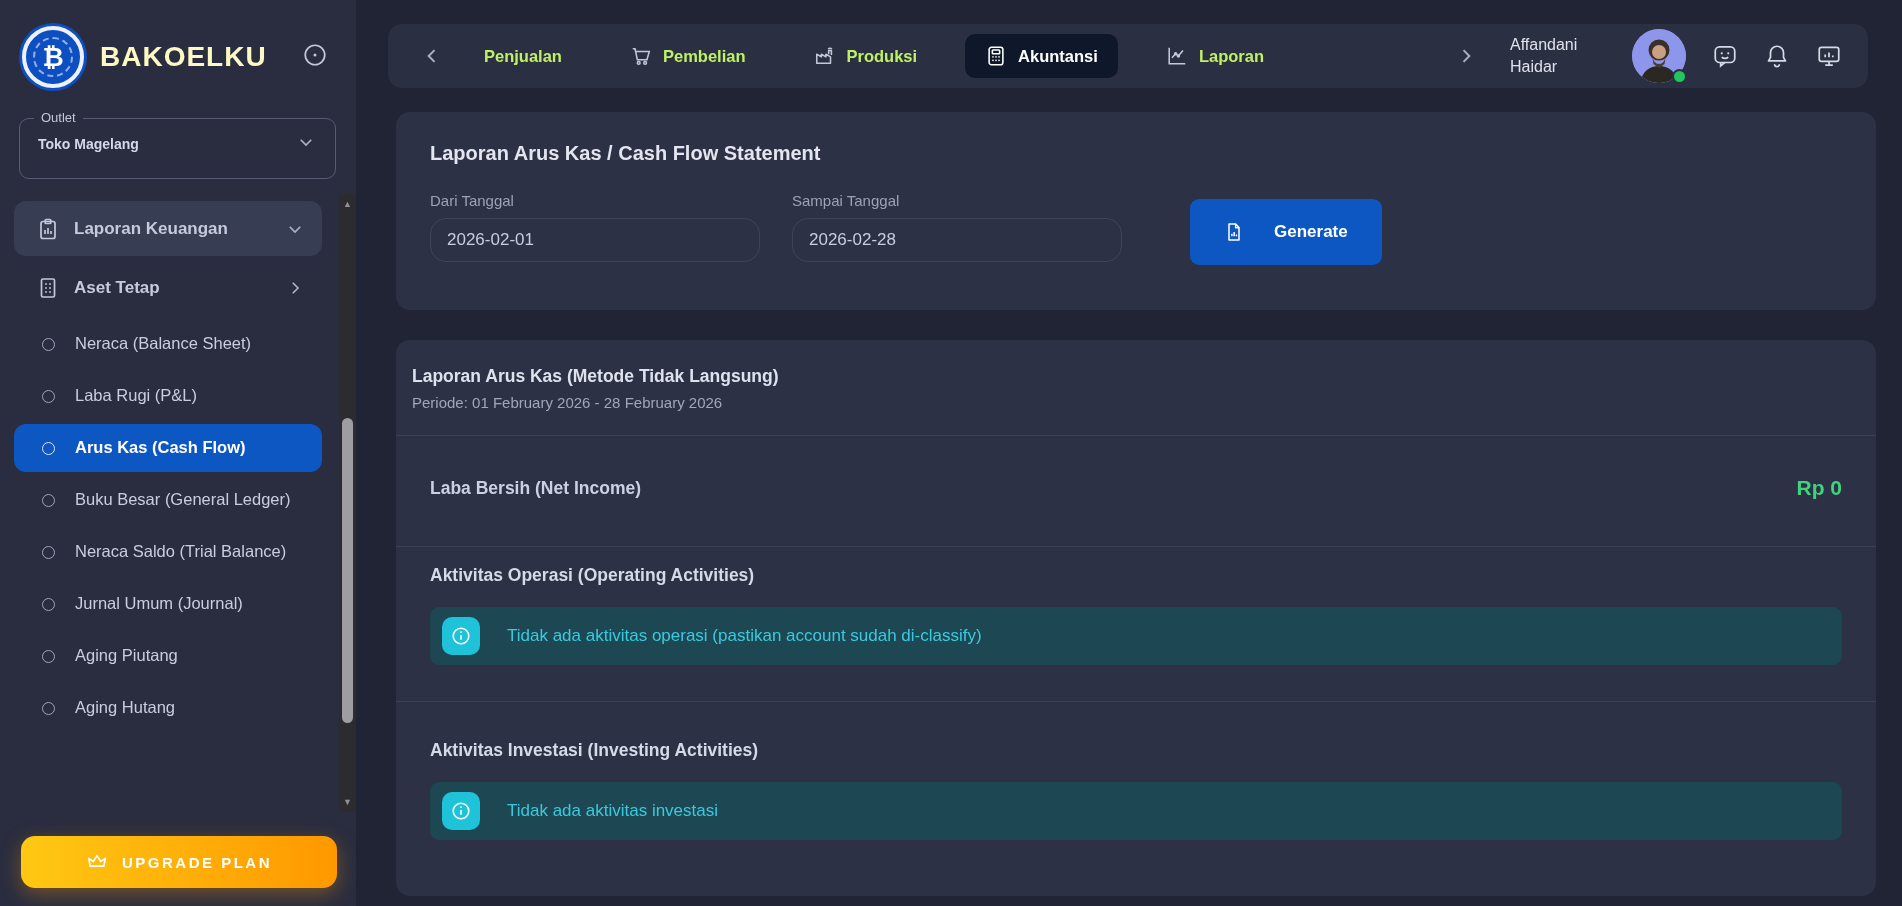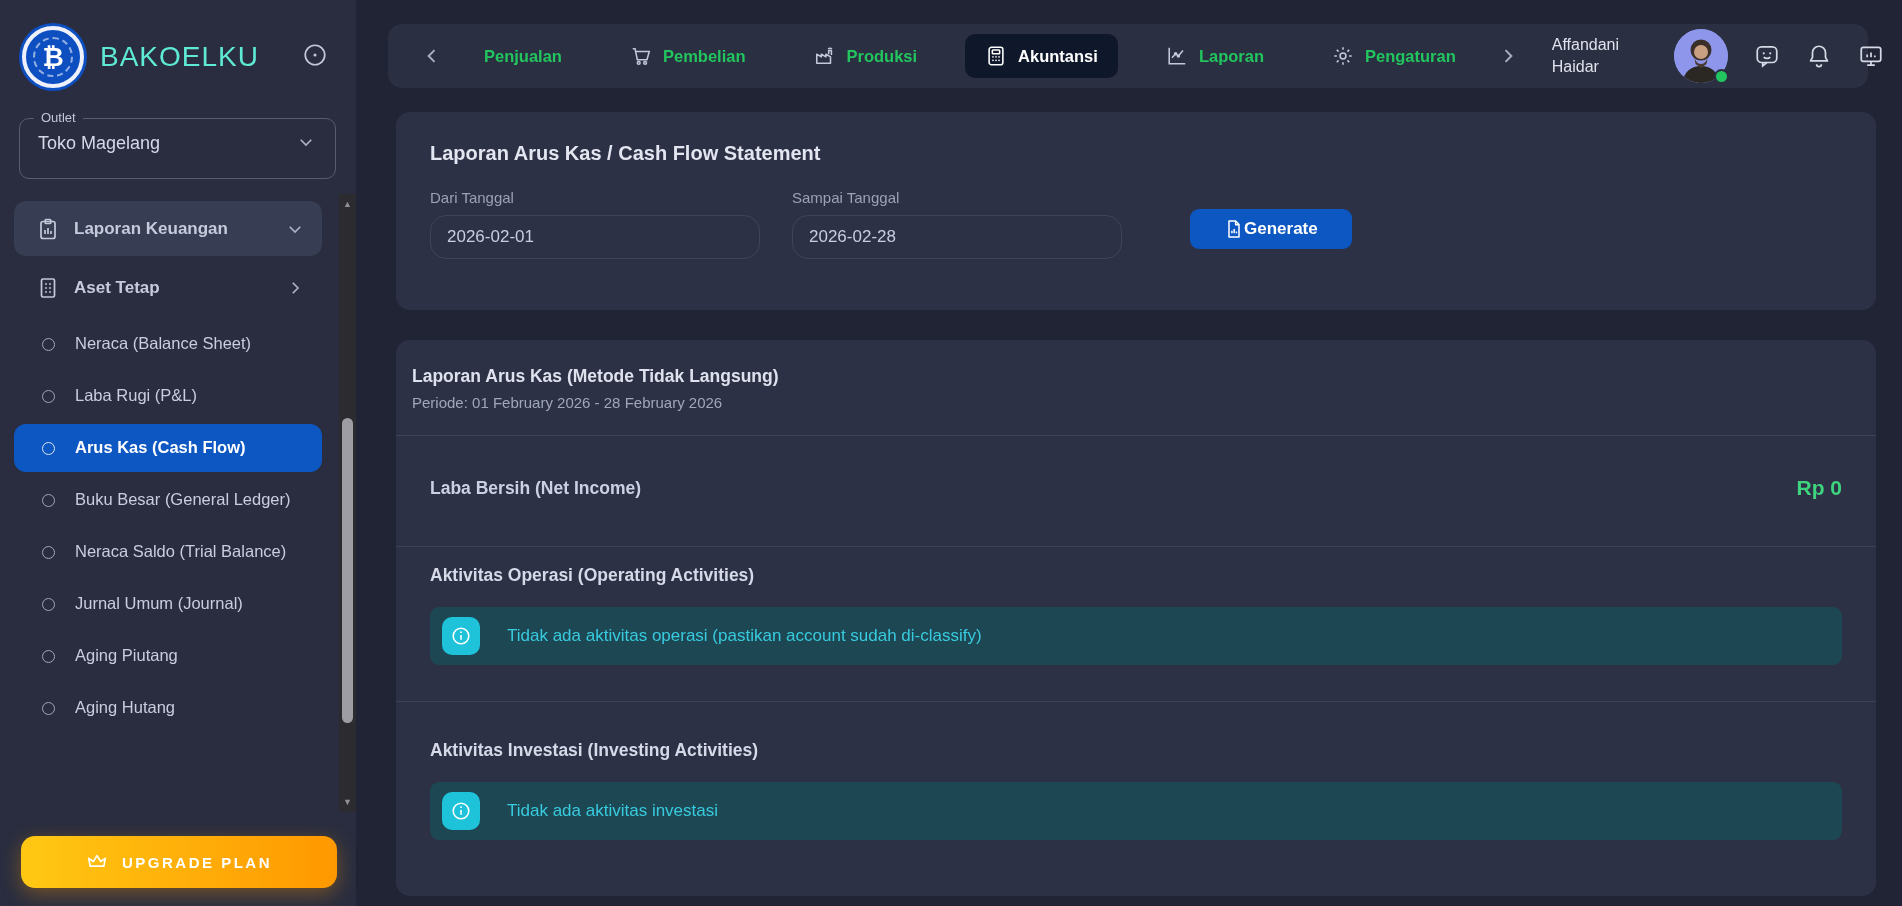--- a/index.html
+++ b/index.html
@@ -22,34 +22,34 @@
     width:62px; height:62px; border-radius:50%;
     background:#0d4fc0; border:4px solid #eef1fb;
     box-shadow:0 0 0 3px #0d4fc0;
     display:flex; align-items:center; justify-content:center;
   }
   .brand-logo-inner {
     width:40px; height:40px; border-radius:50%; border:2px dashed rgba(255,255,255,.55);
     display:flex; align-items:center; justify-content:center;
     color:#fff; font-size:26px; font-weight:bold;
   }
-  .brand-name { font-size:28px; font-weight:400; letter-spacing:1px; color:#5eead4; }
+  .brand-name { font-size:28px; font-weight:700; letter-spacing:1px; color:#fef9c3; }
   .sidebar-toggle { position:absolute; right:28px; top:42px; color:#c3c8da; cursor:pointer; }
 
   .outlet-box {
     position:relative; margin:30px 20px 0 19px; height:61px;
     border:1px solid #565c73; border-radius:10px;
     display:flex; align-items:center; justify-content:space-between;
     padding:0 20px 14px 18px;
   }
   .outlet-label {
     position:absolute; top:-9px; left:14px; background:#292d3f;
     font-size:13px; color:#c2c6d8; padding:0 7px;
   }
-  .outlet-value { font-size:18px; color:#d5d8e8; padding-top:4px; }
+  .outlet-value { font-size:14px; color:#d5d8e8; padding-top:4px;font-weight:bold; }
   .outlet-box .chev { color:#aeb3c6; }
 
   .menu { margin-top:22px; }
   .menu-item {
     display:flex; align-items:center; height:48px;
     margin:0 34px 8px 14px; padding:0 18px 0 22px;
     border-radius:12px; cursor:pointer; color:#c6cadc;
   }
   .menu-item.highlight { background:#373d52; height:55px; }
   .menu-item .mi-icon { color:#c3c8da; margin-right:14px; }
@@ -93,21 +93,21 @@
 
   
   .topnav {
     position:absolute; top:24px; left:0; width:1480px; height:64px;
     background:#2a2f41; border-radius:14px;
     display:flex; align-items:center; padding:0 26px;
   }
   .nav-scroll { color:#a9aec0; cursor:pointer; padding:0 8px; }
   .nav-item {
     display:flex; align-items:center; gap:11px;
-    color:#22c55e; font-size:16.5px; font-weight:600;
+    color:#bef264; font-size:16.5px; font-weight:600;
     padding:11px 20px; border-radius:10px; cursor:pointer; margin:0 14px;
     white-space:nowrap;
   }
   .nav-item .n-icon { color:#c3c8da; }
   .nav-item.active { background:#0f172a; color:#ffffff; }
   .nav-item.active .n-icon { color:#ffffff; }
   .nav-right { display:flex; align-items:center; margin-left:auto; gap:26px; }
   .user-name { width:96px; font-size:16px; color:#dfe1ec; line-height:1.35; }
   .avatar { position:relative; width:54px; height:54px; border-radius:50%; background:#8d96ea; overflow:visible; cursor:pointer; }
   .avatar svg { border-radius:50%; }
@@ -126,24 +126,24 @@
   .filter-title { font-size:20px; font-weight:700; color:#e3e5f0; }
   .filter-form { display:flex; align-items:center; margin-top:24px; }
   .field-group { display:flex; flex-direction:column; margin-right:32px; }
   .field-label { font-size:15px; color:#9ba1b6; margin-bottom:9px; }
   .date-input {
     width:330px; height:44px; border:1px solid #3f4459; border-radius:16px;
     background:transparent; color:#c9cde0; font-size:17px;
     padding:0 16px; font-family:"Liberation Sans", sans-serif;
   }
   .generate-btn {
-    margin-left:36px; margin-top:10px; height:40px; padding:0 34px;
+    margin-left:36px; margin-top:10px; height:66px; padding:0 34px;
     background:#0d57c3; color:#fff; border:none; border-radius:9px;
     font-size:17px; font-weight:700; cursor:pointer;
-    display:flex; align-items:center; gap:0;
+    display:flex; align-items:center; gap:30px;
     font-family:"Liberation Sans", sans-serif;
   }
 
   
   .report-card { top:340px; height:556px; }
   .rc-section { padding:0 34px; }
   .rc-header { padding-top:26px; padding-bottom:24px;padding-left:16px; }
   .rc-title { font-size:17.5px; font-weight:700; color:#dfe2ee; }
   .rc-period { font-size:15px; color:#a0a6bb; margin-top:7px; }
   .rc-divider { border:none; border-top:1px solid rgba(255,255,255,.08); }
@@ -335,29 +335,20 @@
         <svg width="22" height="22" viewBox="0 0 24 24" fill="none" stroke="currentColor" stroke-width="1.7">
           <path d="M3.5 3v17.5H21"></path>
           <polyline points="6.5 14 10.5 9.5 13.5 12 18.5 6"></polyline>
           <circle cx="10.5" cy="9.5" r="1.1"></circle>
             <circle cx="13.5" cy="12" r="1.1"></circle>
         </svg>
       </span>
       <span>Laporan</span>
     </div>
 
-    <div class="nav-item">
-      <span class="n-icon">
-        <svg width="22" height="22" viewBox="0 0 24 24" fill="none" stroke="currentColor" stroke-width="1.7">
-          <circle cx="12" cy="12" r="3.2"></circle>
-          <path d="M12 2.5v2.8M12 18.7v2.8M2.5 12h2.8M18.7 12h2.8M5.2 5.2l2 2M16.8 16.8l2 2M18.8 5.2l-2 2M7.2 16.8l-2 2"></path>
-        </svg>
-      </span>
-      <span>Pengaturan</span>
-    </div>
 
     <div class="nav-right">
       <span class="nav-scroll">
         <svg width="20" height="20" viewBox="0 0 24 24" fill="none" stroke="currentColor" stroke-width="2.4">
             <polyline points="9 5 16 12 9 19"></polyline>
           </svg>
       </span>
       <div class="user-name">Affandani Haidar</div>
       <div class="avatar">
         <svg width="54" height="54" viewBox="0 0 54 54">

